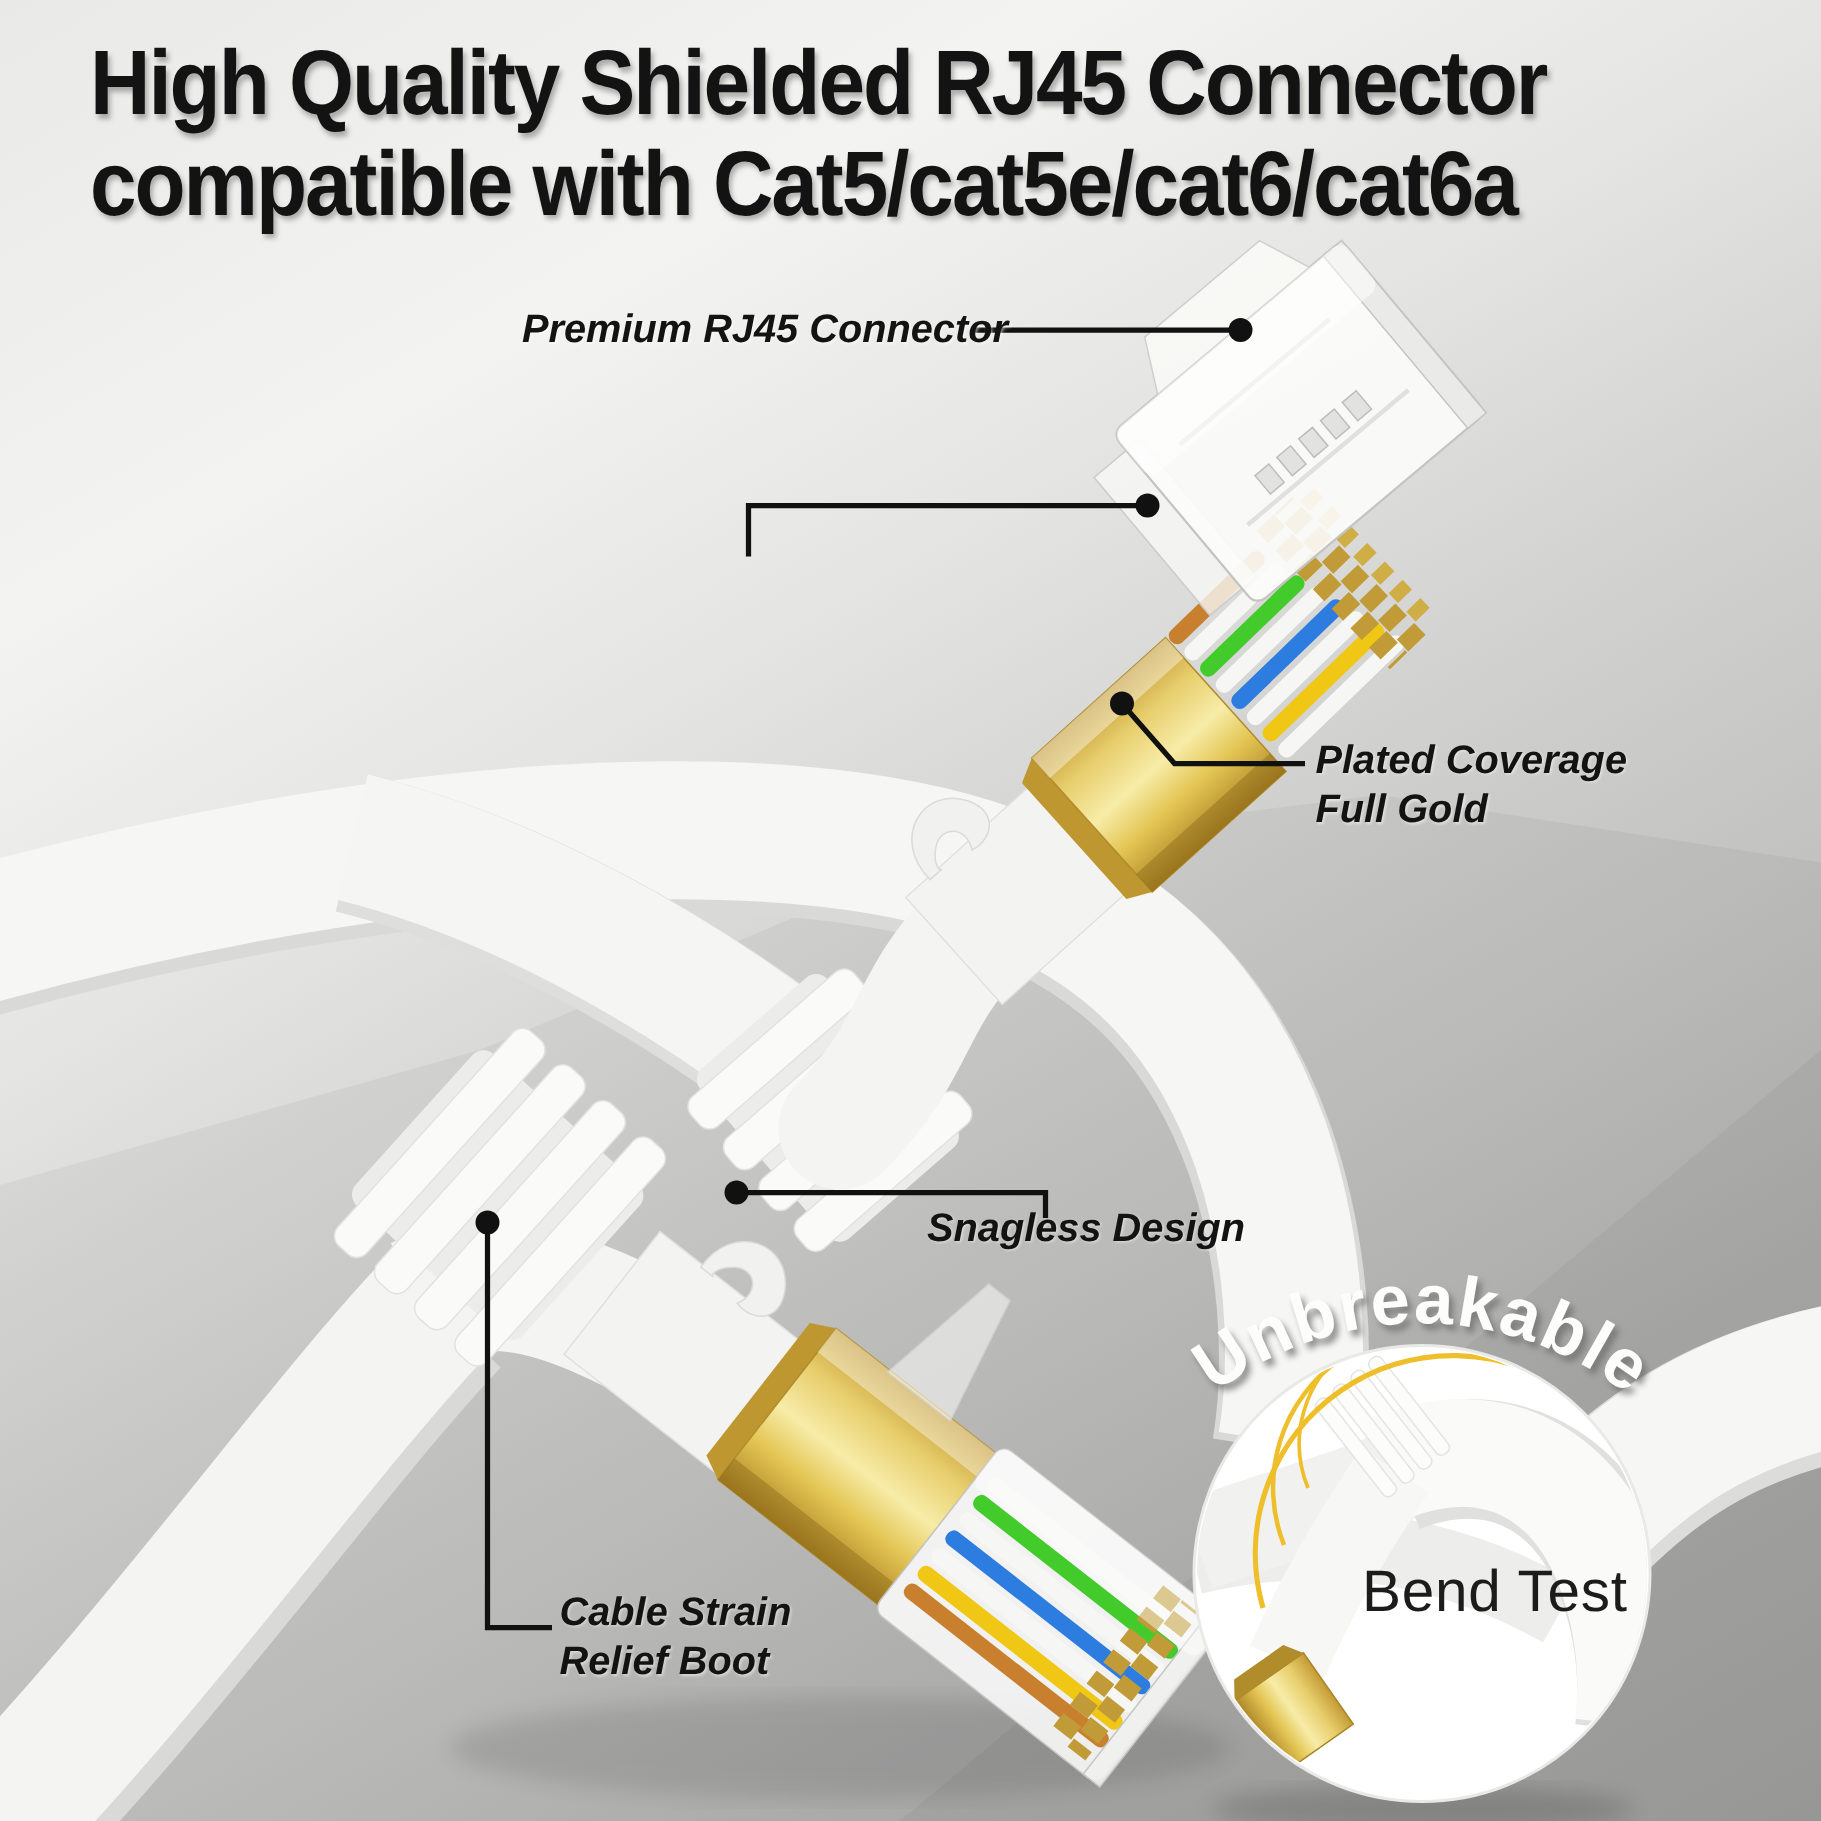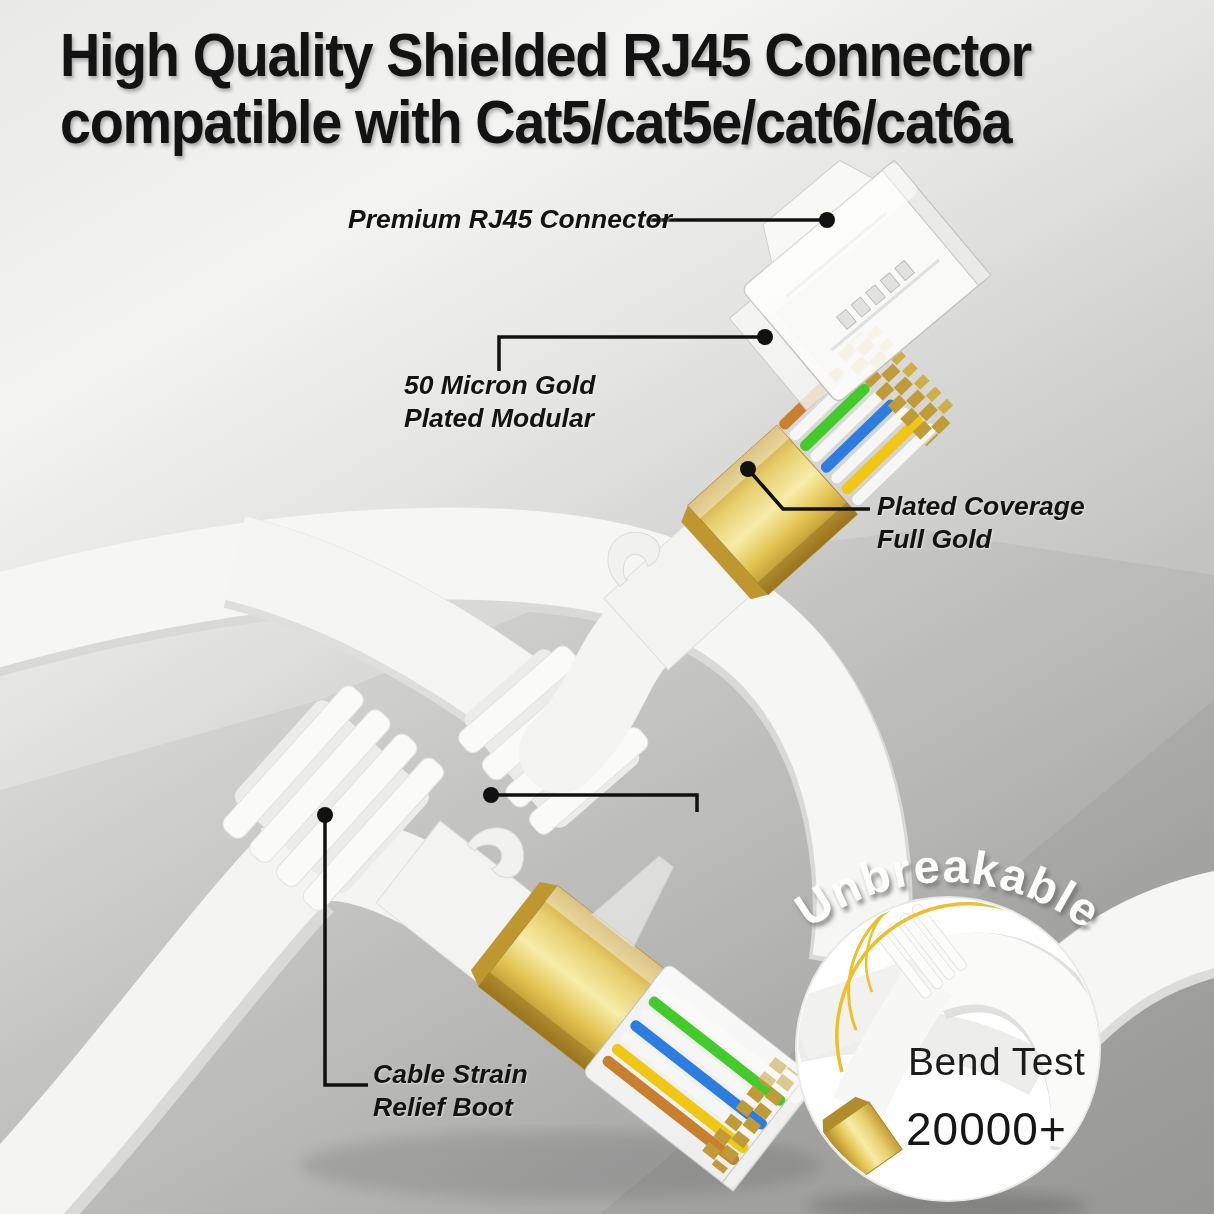--- a/index.html
+++ b/index.html
@@ -211,34 +211,30 @@
 
 <div id="title" class="txt">
   <div>High Quality Shielded RJ45 Connector</div>
   <div>compatible with Cat5/cat5e/cat6/cat6a</div>
 </div>
 
 <div class="callout" style="left:348px;top:203px;">
   <div>Premium RJ45 Connector</div>
 </div>
 
-<div class="callout" style="left:404px;top:369px;">
-  <div>50 Micron Gold</div>
-  <div>Plated Modular</div>
-</div>
 
 <div class="callout" style="left:877px;top:490px;">
   <div>Plated Coverage</div>
   <div>Full Gold</div>
 </div>
 
 <div class="callout" style="left:618px;top:802px;">
+  <div>Snagless Design</div>
 </div>
 
 <div class="callout" style="left:373px;top:1058px;">
   <div>Cable Strain</div>
   <div>Relief Boot</div>
 </div>
 
 <div id="bend-title" class="txt">Bend Test</div>
-<div id="bend-value" class="txt">20000+</div>
 
 </div>
 
 </body></html>

